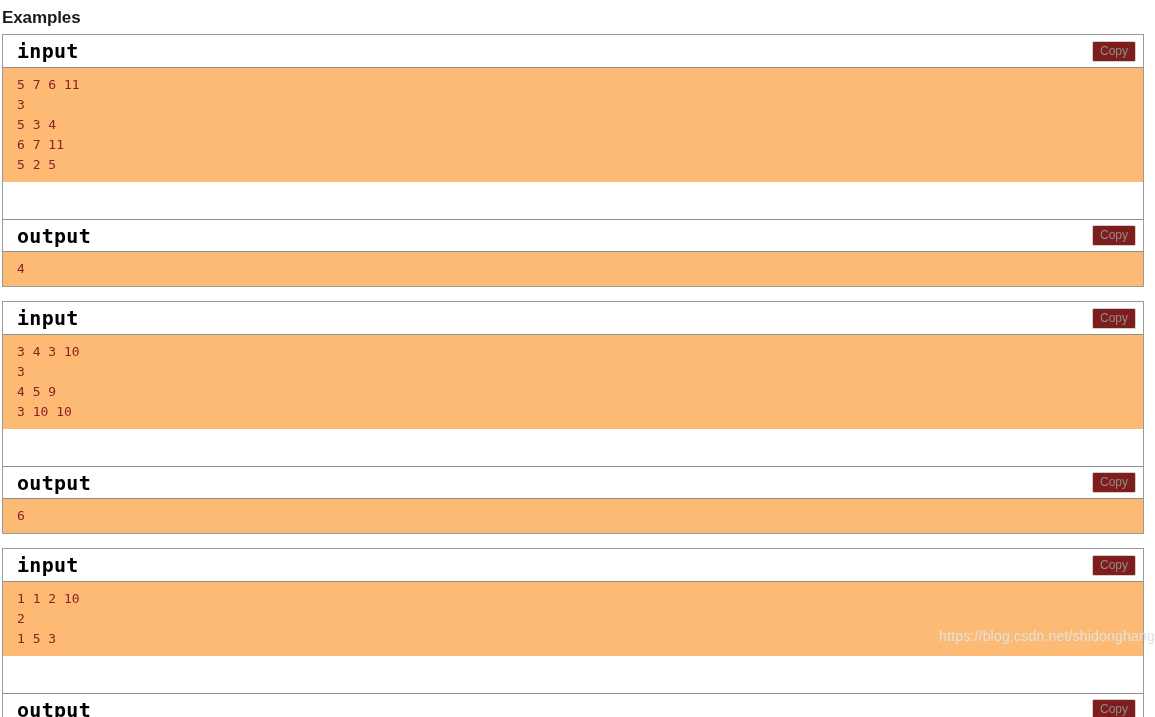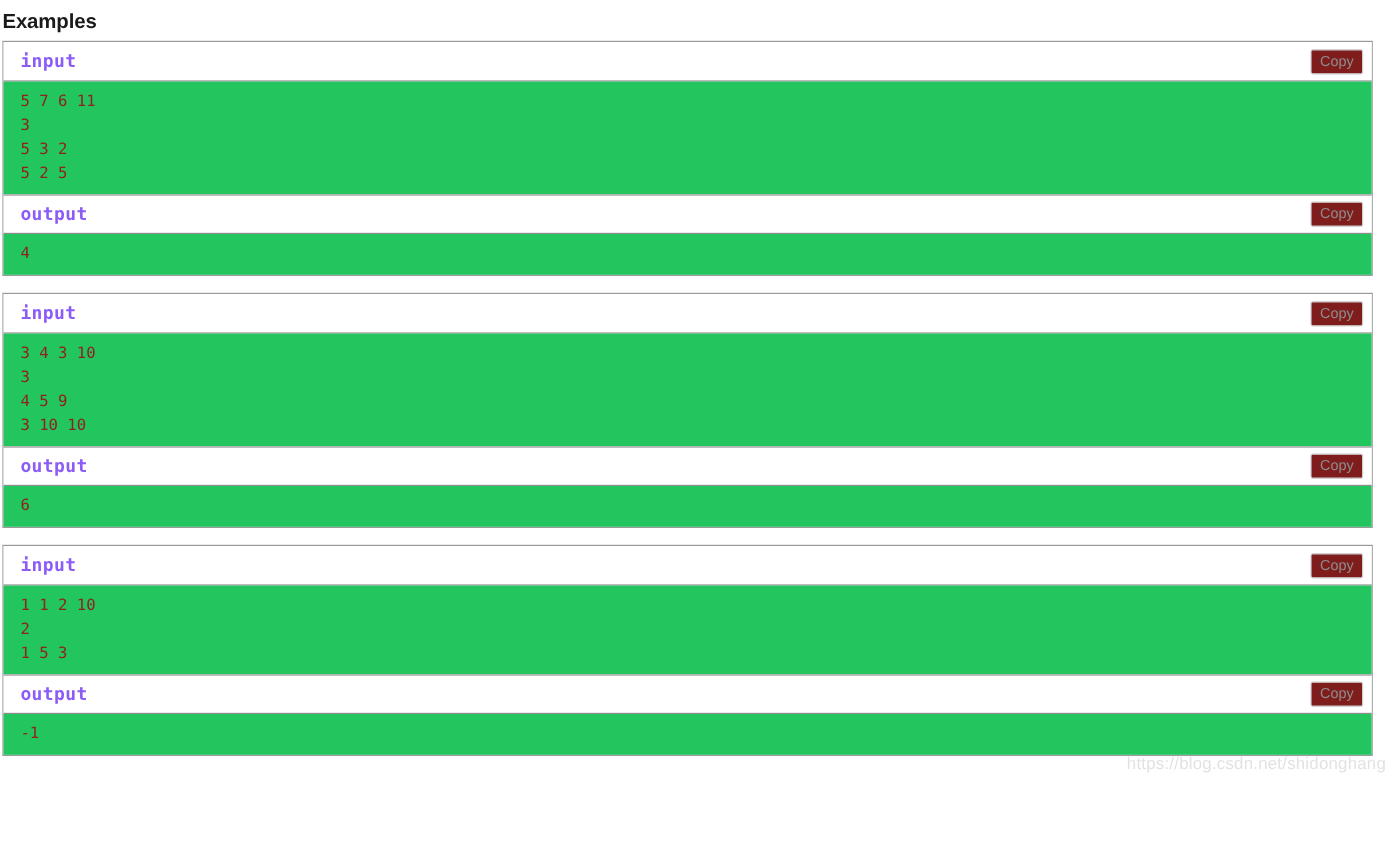--- a/index.html
+++ b/index.html
@@ -53,46 +53,47 @@
     display: flex;
     align-items: center;
     justify-content: space-between;
     box-sizing: border-box;
     padding: 0 7px 0 14px;
   }
 
   .io-title {
     font-family: "DejaVu Sans Mono", monospace;
     font-weight: bold;
-    font-size: 15px;
-    color: #8b5cf6;
+    font-size: 20px;
+    color: #000000;
     letter-spacing: 0.3px;
     line-height: 1;
   }
 
   .copy-button {
     font-family: "Liberation Sans", sans-serif;
     font-size: 12px;
     color: #8d8d8d;
     background: #7f1d1d;
     border: 1px solid #cfcfcf;
     border-radius: 2px;
     padding: 3px 7px 4px 7px;
     line-height: 1;
     cursor: pointer;
   }
 
   .io-body {
-    background: #22c55e;
+    background: #fdba74;
     padding: 7px 0 7px 14px;
     box-sizing: border-box;
   }
 
   .io-body + .io-header {
     border-top: 1px solid #8f8f8f;
+    margin-top: 37px;
   }
 
   .code-line {
     font-family: "DejaVu Sans Mono", monospace;
     font-size: 13px;
     line-height: 20px;
     color: #8e2121;
     white-space: pre;
   }
 
@@ -117,21 +118,22 @@
 
   <div class="examples-list">
       <div class="example-block">
         <div class="io-header">
           <span class="io-title">input</span>
           <button class="copy-button">Copy</button>
         </div>
         <div class="io-body">
           <div class="code-line">5 7 6 11</div>
           <div class="code-line">3</div>
-          <div class="code-line">5 3 2</div>
+          <div class="code-line">5 3 4</div>
+          <div class="code-line">6 7 11</div>
           <div class="code-line">5 2 5</div>
         </div>
         <div class="io-header">
           <span class="io-title">output</span>
           <button class="copy-button">Copy</button>
         </div>
         <div class="io-body">
           <div class="code-line">4</div>
         </div>
       </div>

